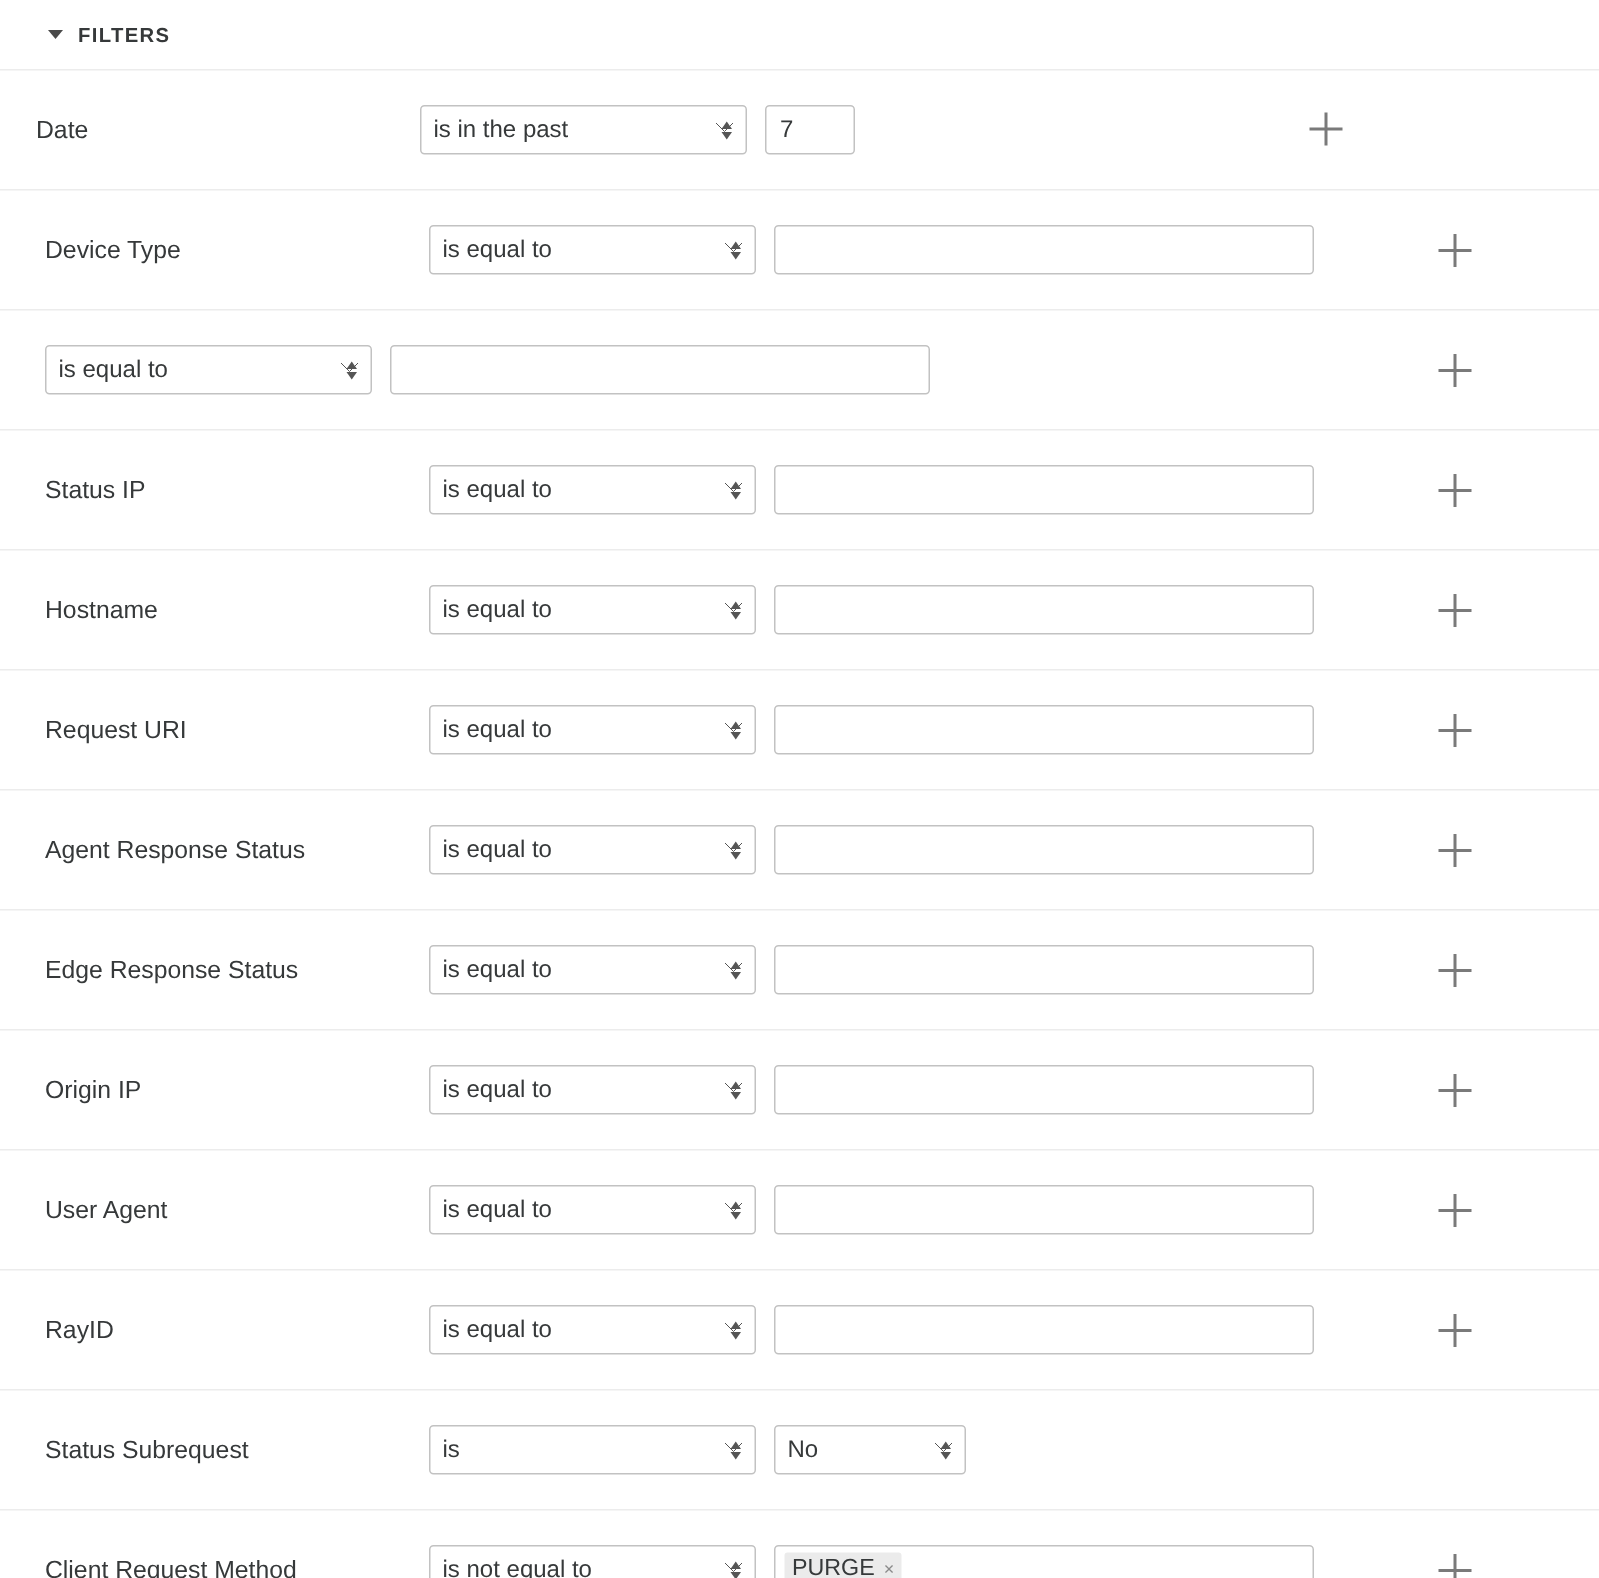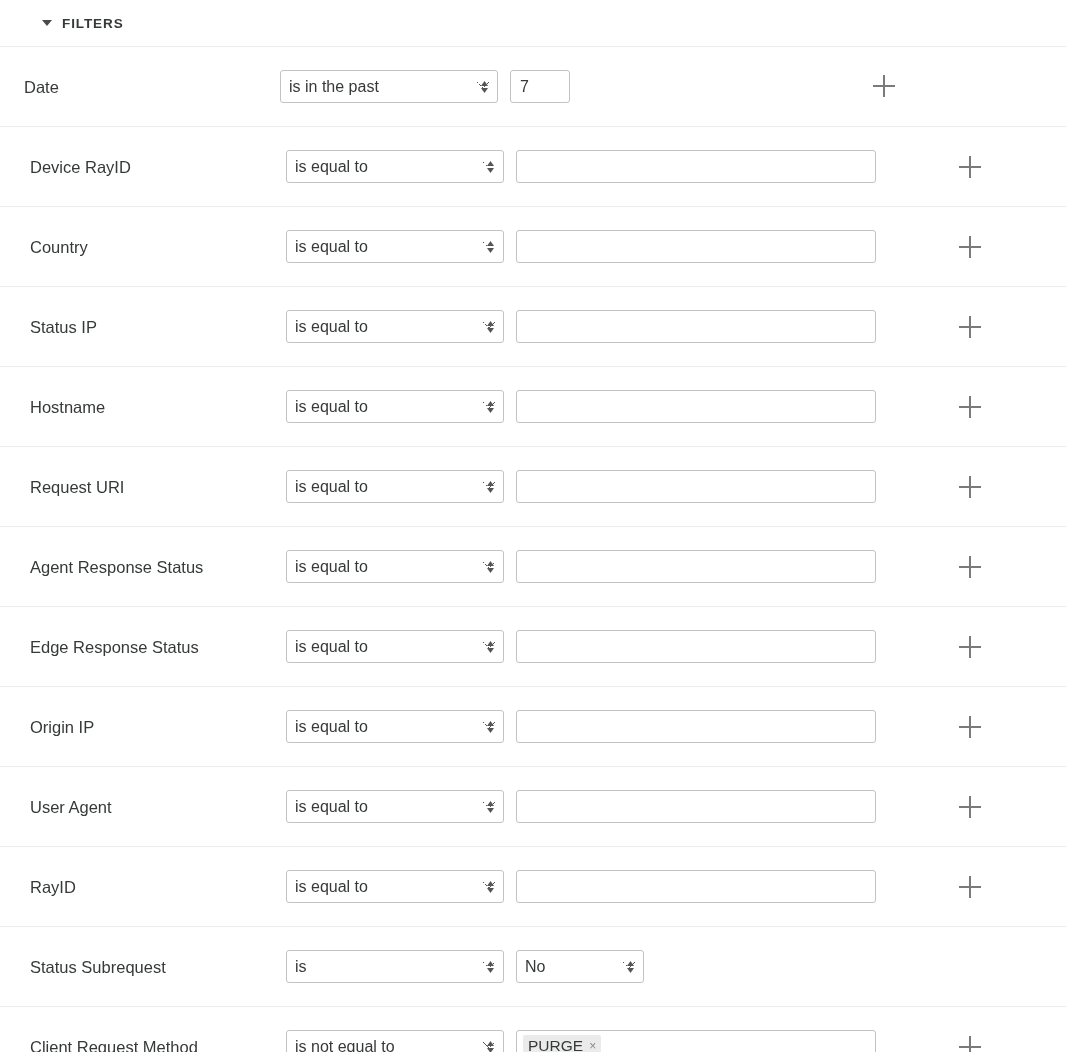--- a/index.html
+++ b/index.html
@@ -18,21 +18,21 @@
   .panel {
     width: 1066px;
     box-sizing: border-box;
   }
 
   
   .filters-header {
     display: flex;
     align-items: center;
     height: 46px;
-    padding-left: 42px;
+    padding-left: 32px;
     box-sizing: border-box;
   }
   .caret {
     width: 0;
     height: 0;
     border-left: 5px solid transparent;
     border-right: 5px solid transparent;
     border-top: 6px solid #4a4a4a;
     margin-right: 10px;
     flex: none;
@@ -193,32 +193,31 @@
         <div class="row-inner-controls">
           <span class="select-wrap"><select class="ctl op-select"><option>is in the past</option></select><span class="stepper"><svg width="9" height="16" viewBox="0 0 9 16">
                 <polygon points="4.5,2 8,7 1,7" fill="#555"></polygon>
                 <polygon points="4.5,14 8,9 1,9" fill="#555"></polygon>
               </svg></span></span>
           <input class="ctl value-input narrow gap-8" value="7" style="">
         </div>
         <span class="plus-btn" style="left:873px; top:28px;"></span>
       </div>
       <div class="filter-row">
-        <div class="row-label">Device RayID</div>
-        <div class="row-inner-controls">
-          <span class="select-wrap"><select class="ctl op-select"><option>is equal to</option></select><span class="stepper"><svg width="9" height="16" viewBox="0 0 9 16">
-                <polygon points="4.5,2 8,7 1,7" fill="#555"></polygon>
-                <polygon points="4.5,14 8,9 1,9" fill="#555"></polygon>
-              </svg></span></span>
-          <input class="ctl value-input gap-8" value="" style="">
-        </div>
-        <span class="plus-btn" style="left:959px; top:29px;"></span>
-      </div>
-      <div class="filter-row">
-        <div class="row-label">Country</div>
+        <div class="row-label">Device Type</div>
+        <div class="row-inner-controls">
+          <span class="select-wrap"><select class="ctl op-select"><option>is equal to</option></select><span class="stepper"><svg width="9" height="16" viewBox="0 0 9 16">
+                <polygon points="4.5,2 8,7 1,7" fill="#555"></polygon>
+                <polygon points="4.5,14 8,9 1,9" fill="#555"></polygon>
+              </svg></span></span>
+          <input class="ctl value-input gap-8" value="" style="">
+        </div>
+        <span class="plus-btn" style="left:959px; top:29px;"></span>
+      </div>
+      <div class="filter-row">
         <div class="row-inner-controls">
           <span class="select-wrap"><select class="ctl op-select"><option>is equal to</option></select><span class="stepper"><svg width="9" height="16" viewBox="0 0 9 16">
                 <polygon points="4.5,2 8,7 1,7" fill="#555"></polygon>
                 <polygon points="4.5,14 8,9 1,9" fill="#555"></polygon>
               </svg></span></span>
           <input class="ctl value-input gap-8" value="" style="">
         </div>
         <span class="plus-btn" style="left:959px; top:29px;"></span>
       </div>
       <div class="filter-row">

